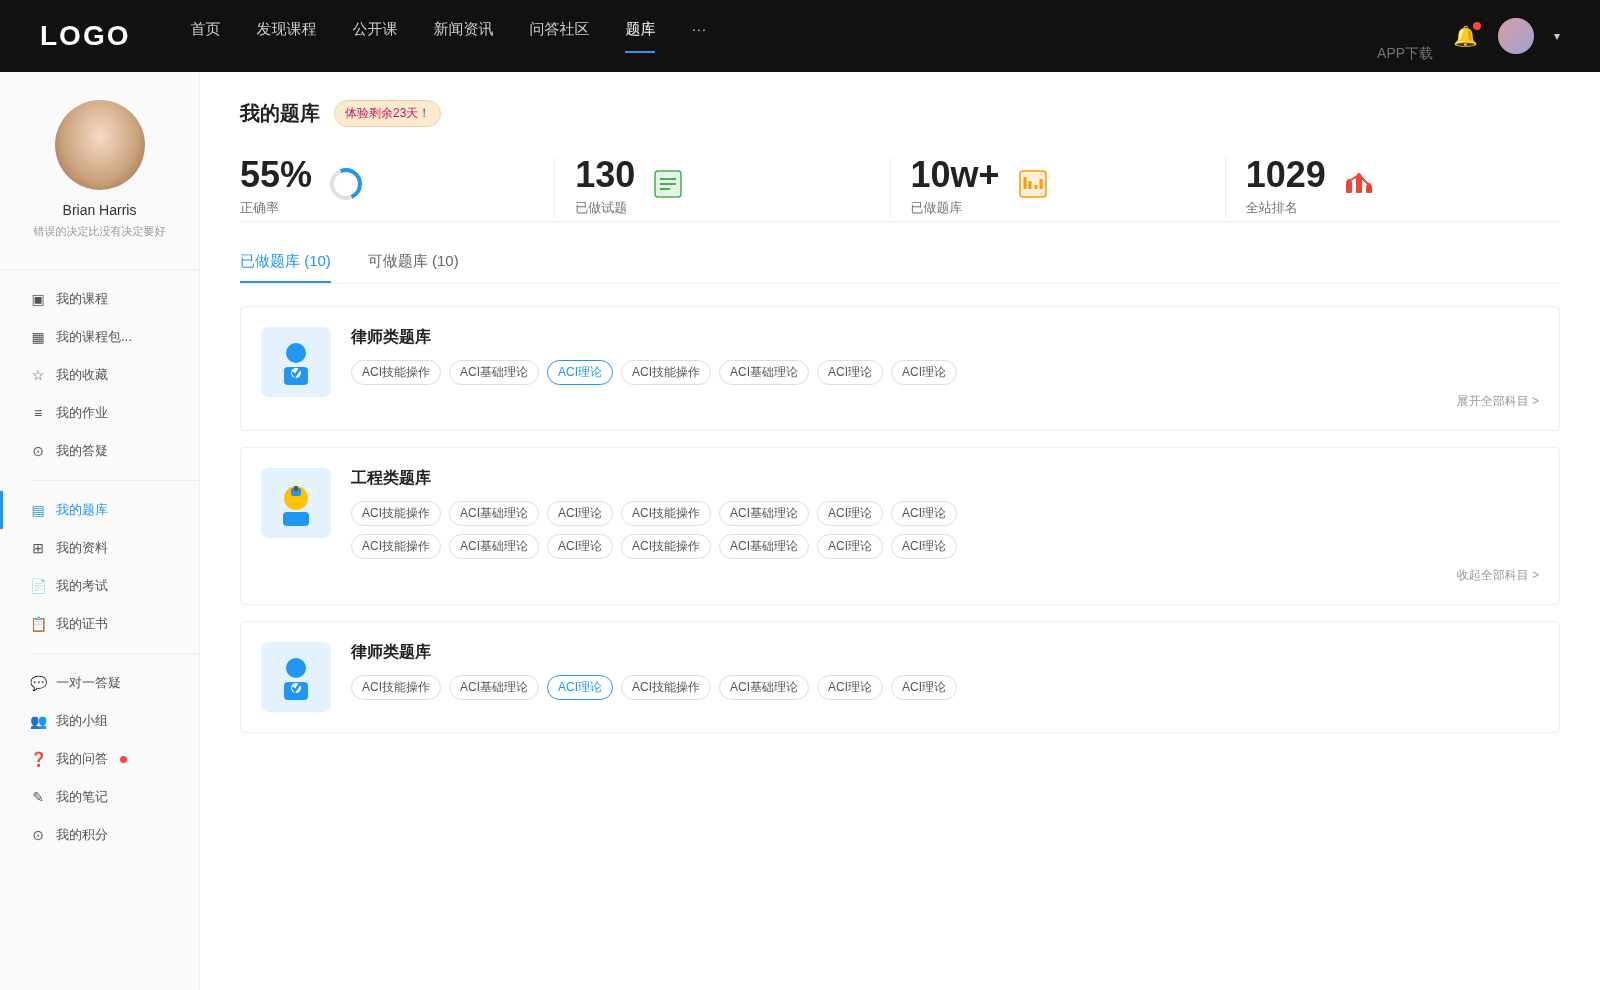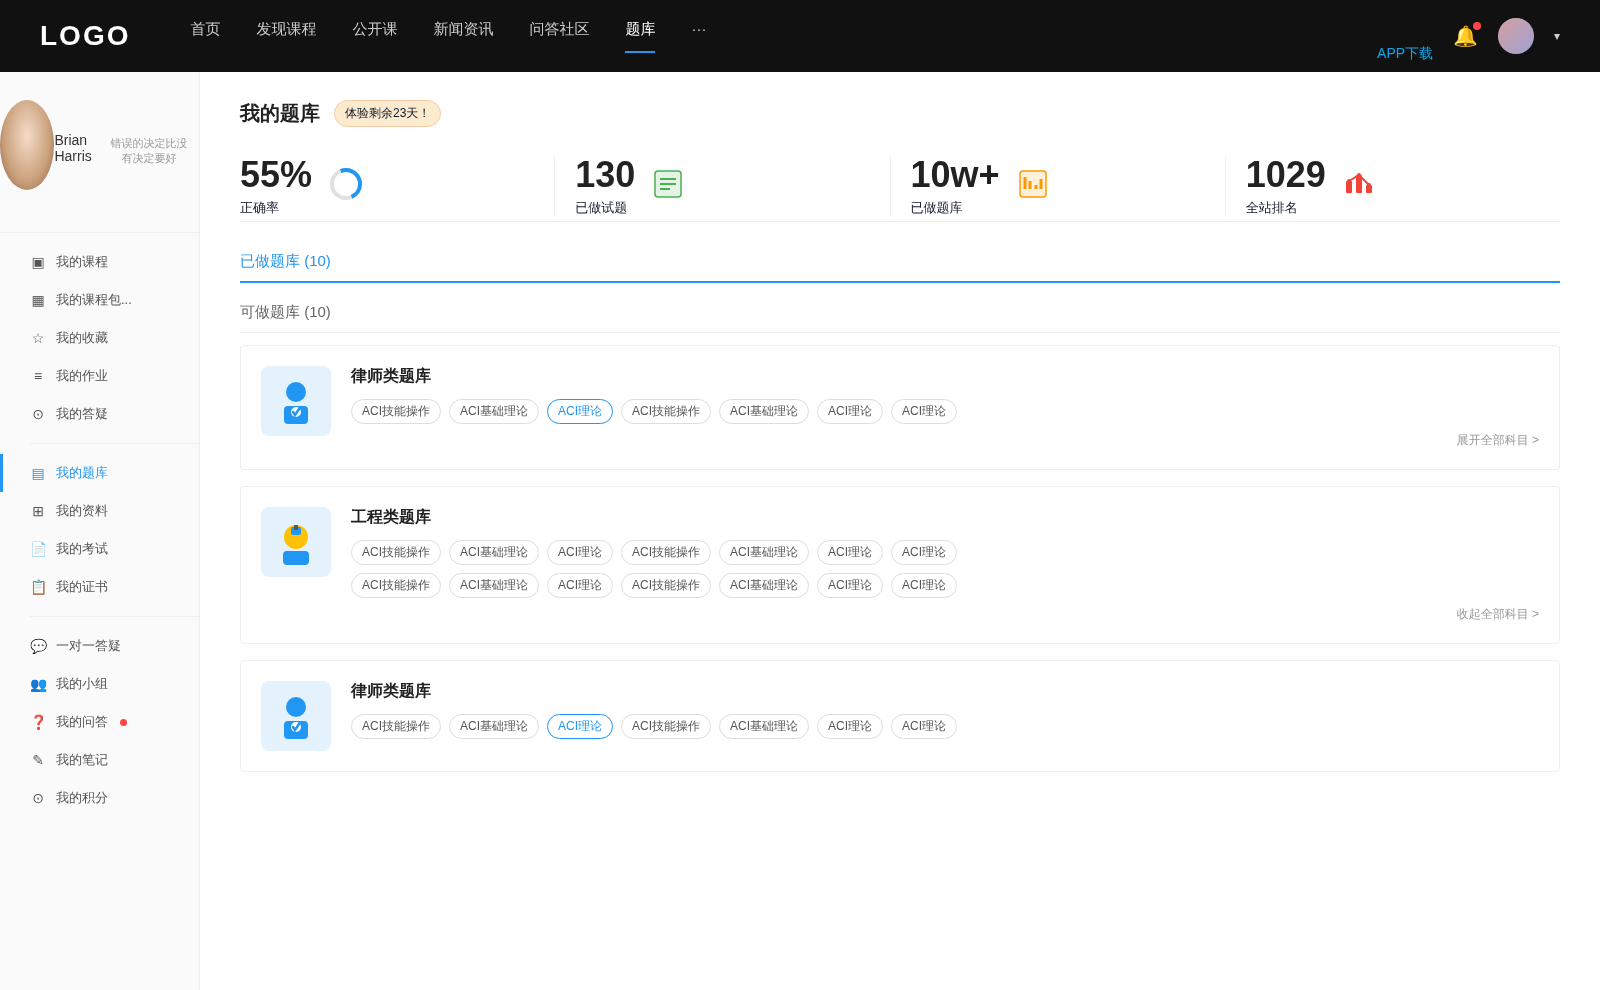--- a/index.html
+++ b/index.html
@@ -38,21 +38,21 @@
       color: white;
       border-bottom: 2px solid #2196F3;
       padding-bottom: 12px;
     }
     .nav-right {
       display: flex;
       align-items: center;
       gap: 20px;
     }
     .nav-app-btn {
-      color: #0ea5e9;
+      color: #737373;
       font-size: 14px;
       cursor: pointer;
       margin-top: 36px;
     }
     .nav-bell {
       position: relative;
       color: white;
       font-size: 20px;
       cursor: pointer;
     }
@@ -88,21 +88,21 @@
     .sidebar {
       width: 200px;
       background: #fafafa;
       border-right: 1px solid #eee;
       flex-shrink: 0;
       padding-top: 30px;
       padding-bottom: 20px;
     }
     .sidebar-profile {
       display: flex;
-      flex-direction: row;
+      flex-direction: column;
       align-items: center;
       padding-bottom: 20px;
     }
     .profile-avatar {
       width: 90px; height: 90px;
       border-radius: 50%;
       background: linear-gradient(135deg, #e8c4a0, #c4a0e8);
       overflow: hidden;
       display: flex; align-items: center; justify-content: center;
       margin-bottom: 12px;
@@ -184,21 +184,21 @@
       gap: 14px;
       margin-bottom: 30px;
     }
     .page-title {
       font-size: 20px;
       font-weight: 600;
       color: #222;
     }
     .trial-badge {
       background: #FDEBD0;
-      color: #0f172a;
+      color: #be185d;
       font-size: 12px;
       padding: 4px 10px;
       border-radius: 20px;
       border: 1px solid #F5CBA7;
     }
 
     
     .stats-row {
       display: flex;
       gap: 0;
@@ -217,34 +217,33 @@
     .stat-item:first-child { padding-left: 0; }
     .stat-item:last-child { border-right: none; }
     .stat-value {
       font-size: 36px;
       font-weight: 700;
       color: #222;
       line-height: 1;
     }
     .stat-label {
       font-size: 13px;
-      color: #0f172a;
+      color: #737373;
       margin-top: 6px;
     }
     .stat-icon {
       font-size: 28px;
     }
 
     
     .tabs-row {
       display: flex;
-      gap: 20px;
-      margin-bottom: 12px;
+      gap: 37px;
+      margin-bottom: 22px;
       border-bottom: 1px solid #eee;
-      flex-direction: column;
     }
     .tab-item {
       font-size: 15px;
       color: #666;
       padding-bottom: 10px;
       cursor: pointer;
     }
     .tab-item.active {
       color: #2196F3;
       border-bottom: 2px solid #2196F3;

